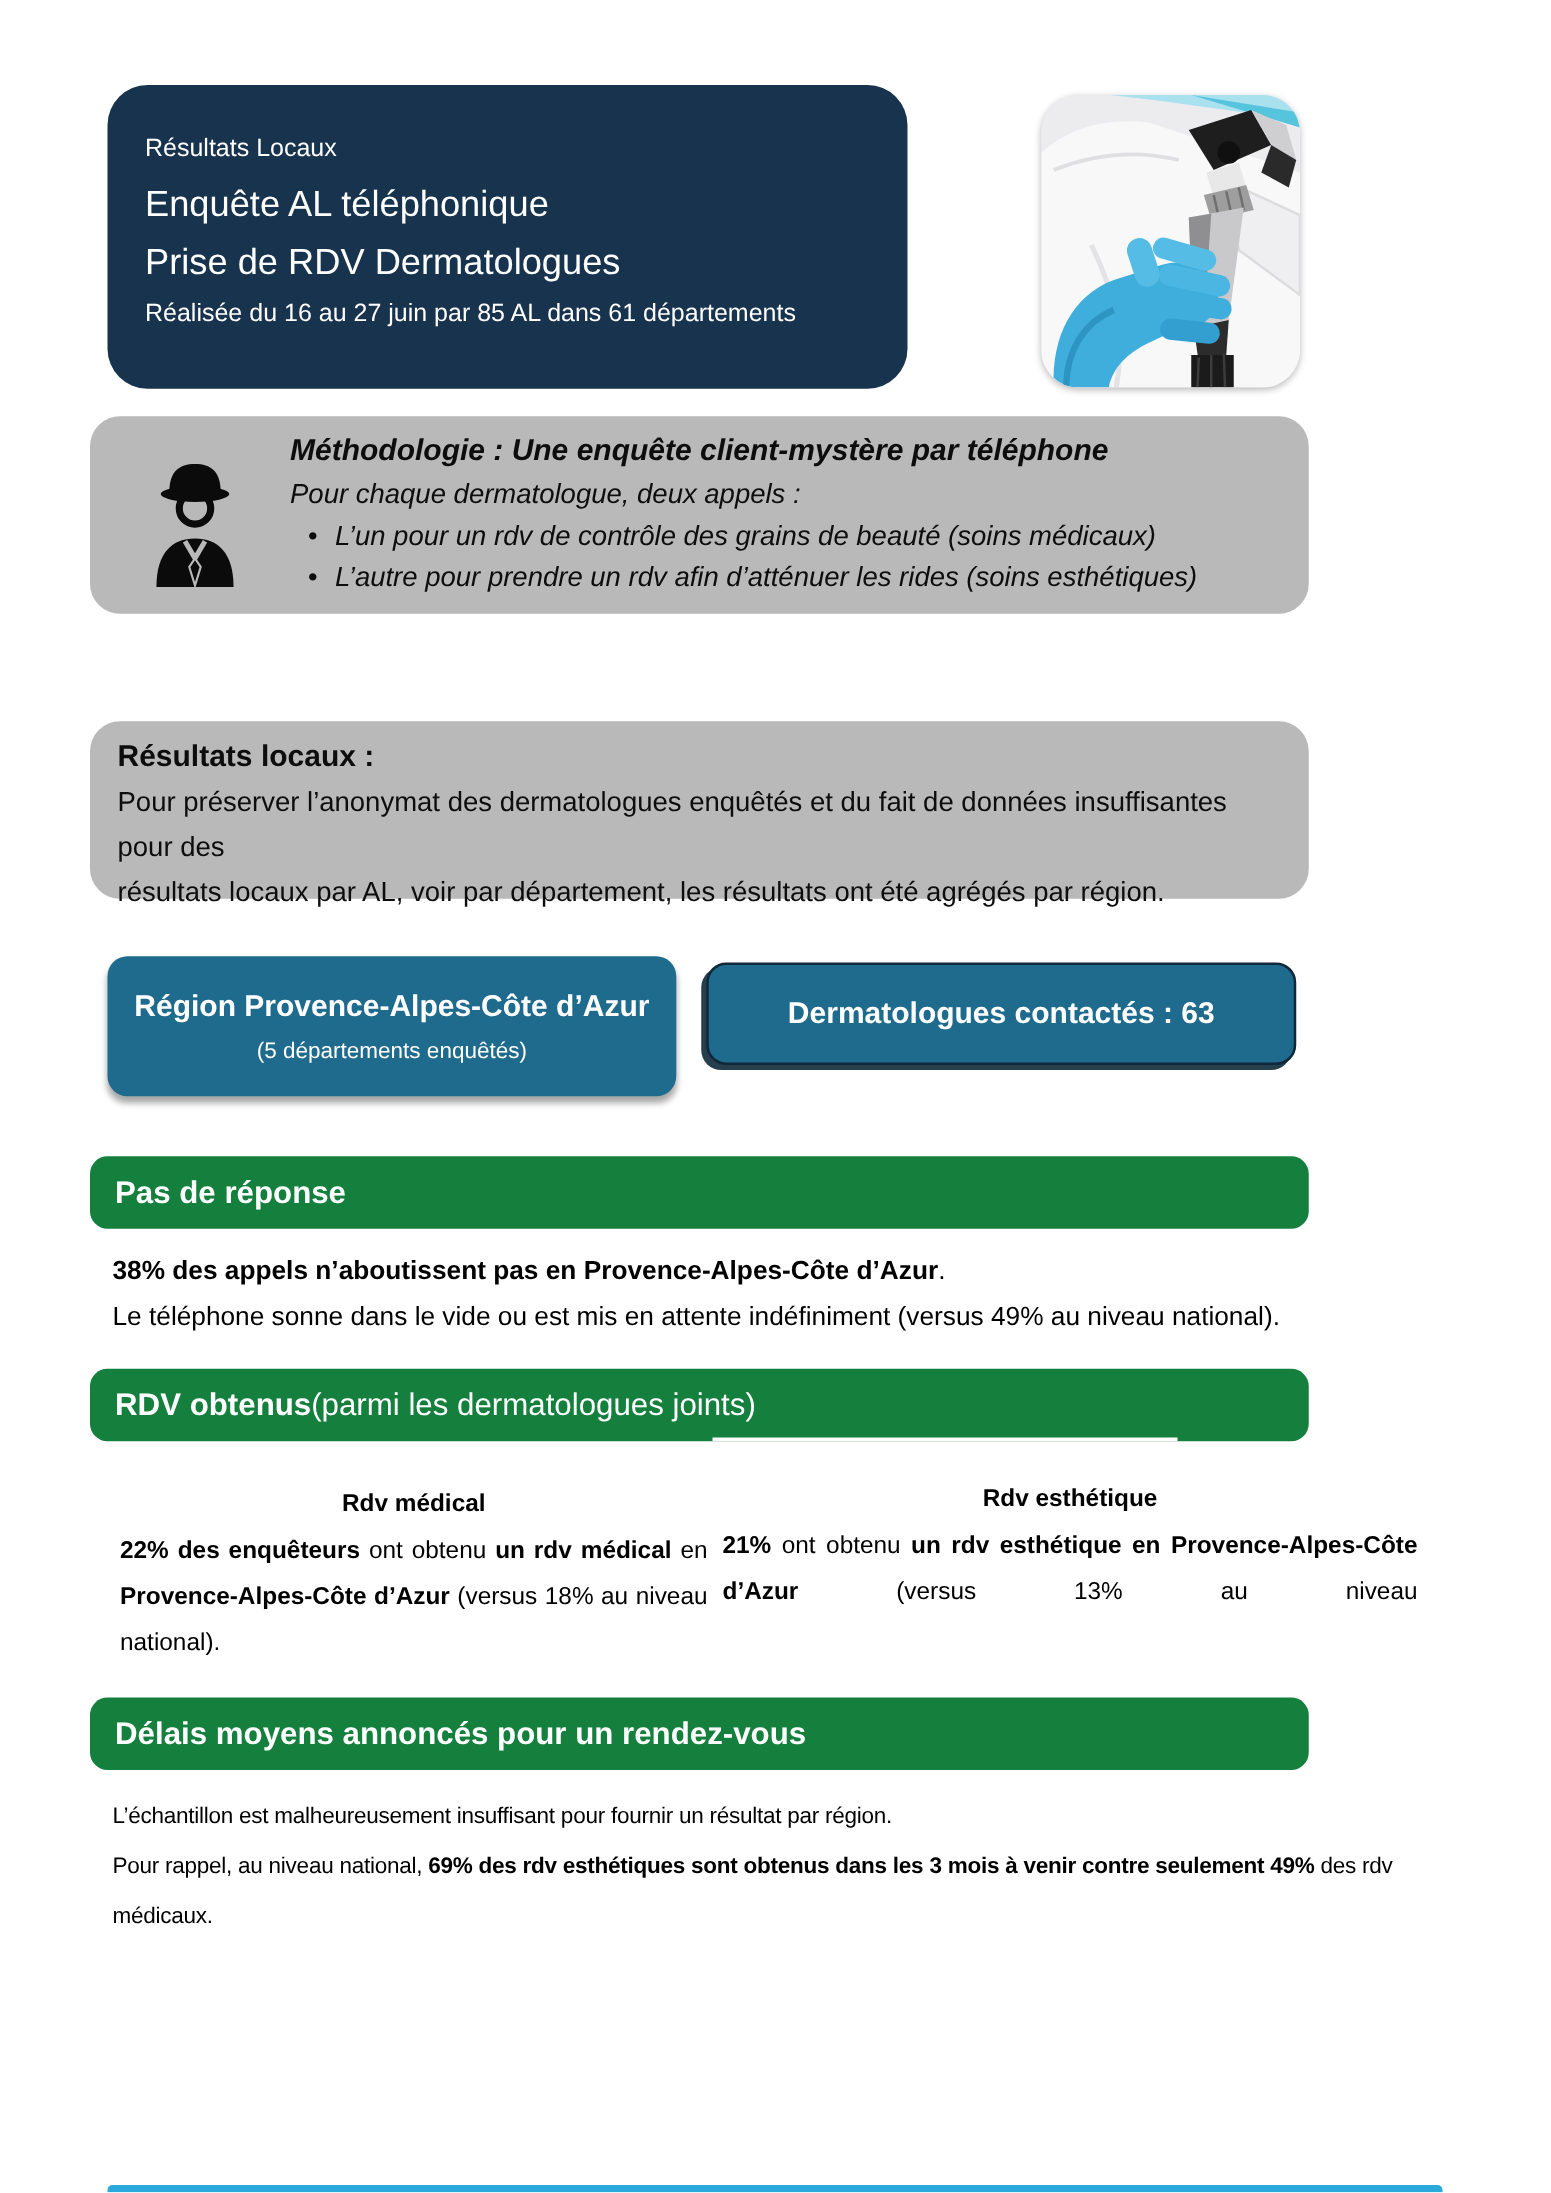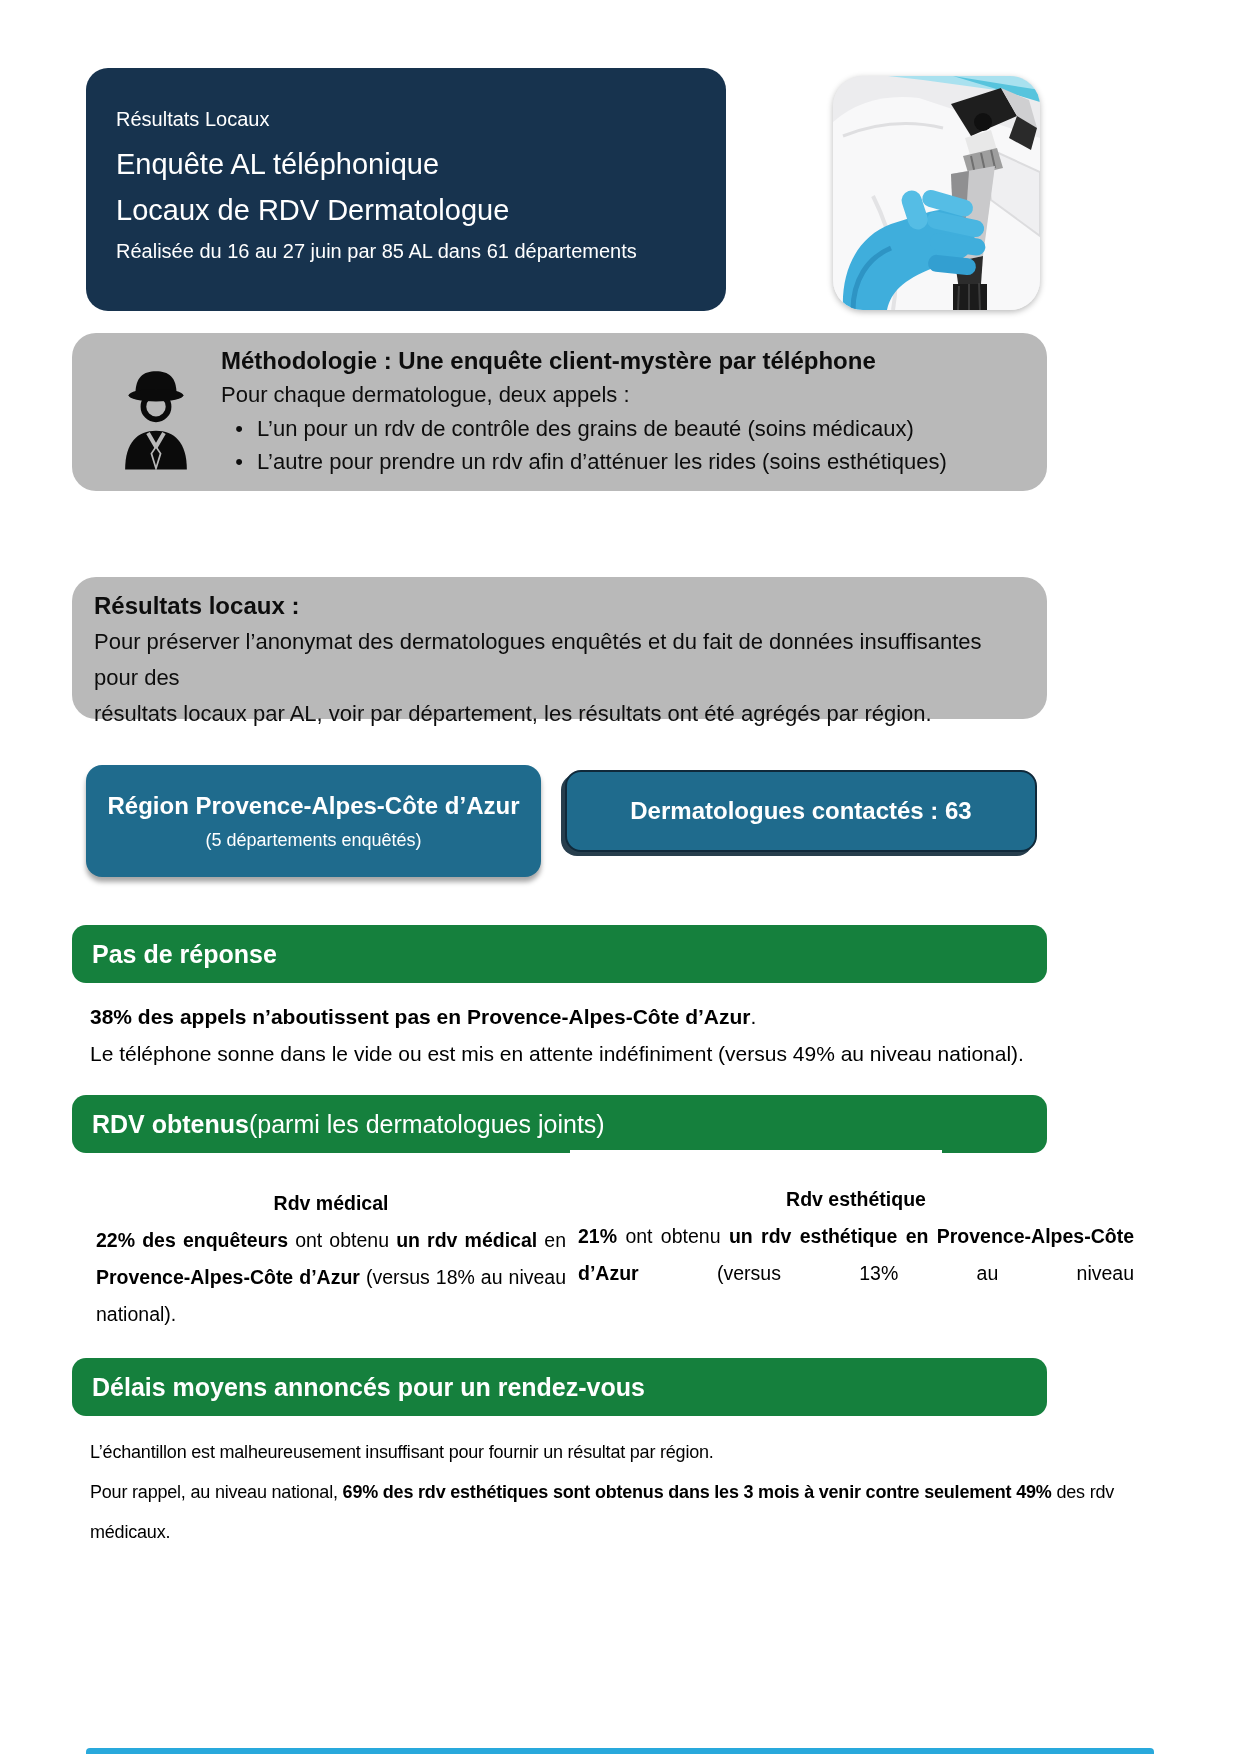--- a/index.html
+++ b/index.html
@@ -5,21 +5,21 @@
   html,body { margin:0; padding:0; background:#ffffff; }
   .page {
     position:relative; width:1241px; height:1754px; background:#ffffff;
     font-family:"Liberation Sans", sans-serif; color:#000; overflow:hidden;
   }
   .b { font-weight:700; }
 
   
   .header-card {
     position:absolute; left:86px; top:68px; width:640px; height:243px;
-    background:#17334E; border-radius:22px; color:#fff;
+    background:#17334E; border-radius:32px; color:#fff;
     box-sizing:border-box; padding:40px 28px 0 30px;
   }
   .header-eyebrow { font-size:20px; margin-bottom:10px; }
   .header-title  { font-size:29px; line-height:46px; font-weight:400; }
   .header-subtitle { font-size:20px; margin-top:7px; }
 
   
   .photo-frame {
     position:absolute; left:833px; top:76px; width:207px; height:234px;
     border-radius:30px; overflow:hidden; box-shadow:0 2px 6px rgba(0,0,0,.28);
@@ -27,21 +27,21 @@
   }
   .photo-frame svg { display:block; width:100%; height:100%; }
 
   
   .gray-box {
     position:absolute; left:72px; width:975px; background:#B9B9B9;
     border-radius:24px; box-sizing:border-box; color:#0d0d0d;
   }
   .method-box { top:333px; height:158px; padding:14px 20px 0 44px; display:flex; }
   .spy-wrap { width:80px; height:104px; margin-top:22px; flex:0 0 auto; }
-  .method-content { margin-left:25px; }
+  .method-content { margin-left:36px;font-style:italic; }
   .method-title { font-size:24px; font-weight:700; margin-bottom:3px; }
   .method-intro { font-size:22px; line-height:34px; }
   .method-bullet { font-size:22px; line-height:33px; display:flex; }
   .bullet-dot { width:36px; text-align:center; flex:0 0 auto; }
 
   .results-box { top:577px; height:142px; padding:15px 24px 12px 22px; }
   .results-title { font-size:24px; font-weight:700; margin-bottom:4px; }
   .results-line { font-size:22px; line-height:36px; }
 
   
@@ -82,21 +82,21 @@
   .footer-strip { position:absolute; left:86px; top:1748px; width:1068px; height:6px; background:#29A9DC; border-radius:4px 4px 0 0; }
 </style>
 </head>
 <body>
 
 <div class="page">
 
   <div class="header-card">
     <div class="header-eyebrow">Résultats Locaux</div>
     <div class="header-title">Enquête AL téléphonique</div>
-    <div class="header-title">Locaux de RDV Dermatologue</div>
+    <div class="header-title">Prise de RDV Dermatologues</div>
     <div class="header-subtitle">Réalisée du 16 au 27 juin par 85 AL dans 61 départements</div>
   </div>
 
   <div class="photo-frame">
     <svg viewBox="0 0 207 234" preserveAspectRatio="none">
       <rect x="0" y="0" width="207" height="234" fill="#ECECEE"></rect>
       <polygon points="55,0 207,0 207,20 90,4" fill="#A9E1EF"></polygon>
       <polygon points="120,0 207,14 207,26" fill="#57C4DD"></polygon>
 
       <path d="M0,46 Q34,16 86,22 L207,62 L207,234 L0,234 Z" fill="#F8F8F9"></path>

